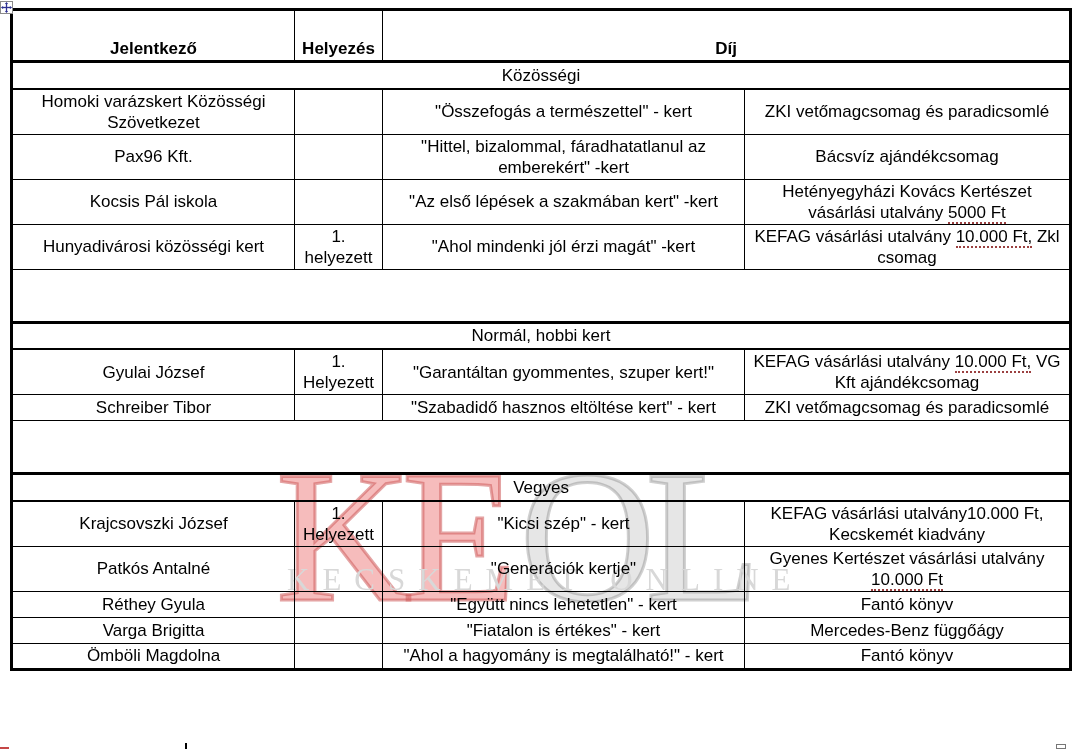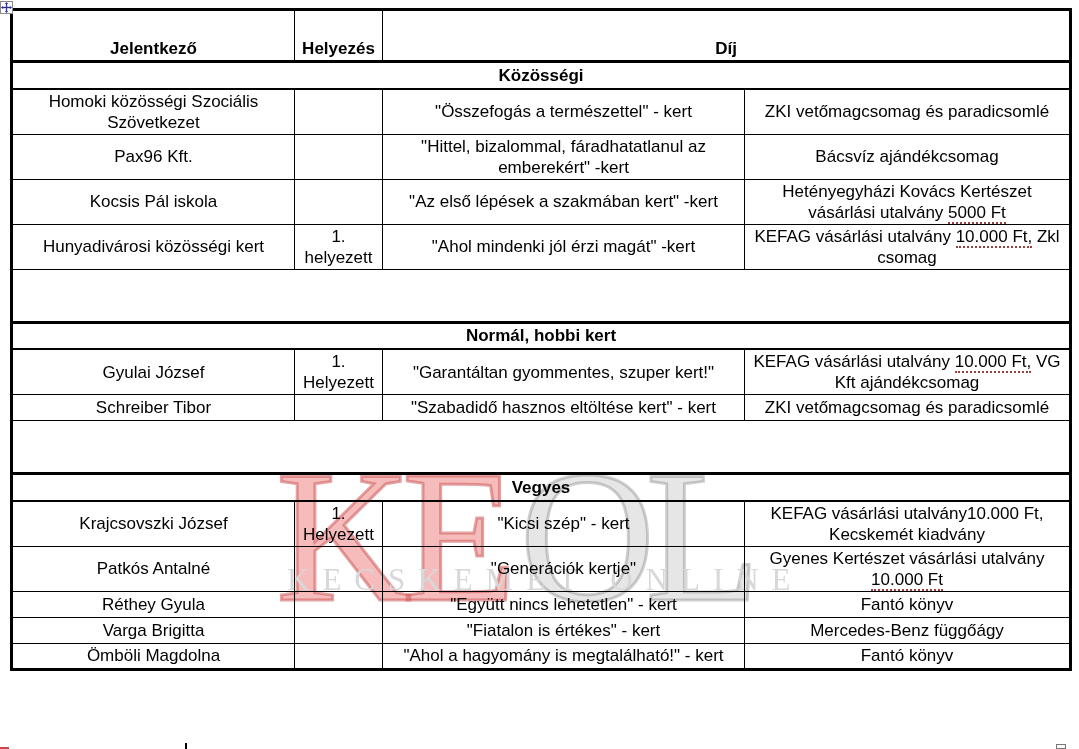--- a/index.html
+++ b/index.html
@@ -18,21 +18,21 @@
 
   
   table.awards{position:absolute;left:10px;top:8px;z-index:1;border-collapse:collapse;
                table-layout:fixed;width:1059px;border:3px solid #000;background:transparent;}
   col.c1{width:283px;} col.c2{width:88px;} col.c3{width:362px;} col.c4{width:326px;}
   table.awards td{border:1.5px solid #000;text-align:center;vertical-align:middle;
                   font-size:17px;line-height:21px;padding:1px 5px;overflow:hidden;background:transparent;}
   tr.header{height:52px;}
   tr.header td{font-weight:bold;vertical-align:bottom;border-bottom-width:2.5px;}
   tr.section{height:27px;}
-  tr.section td{font-weight:bold;border-top-width:3px;border-bottom-width:2.5px;}
+  tr.section td{font-weight:normal;border-top-width:3px;border-bottom-width:2.5px;}
   tr.empty{height:53px;}
   tr.empty td{border-bottom-width:3px;}
   tr.data{height:26px;}
   td.placement{white-space:pre-line;}
   .dot-u{border-bottom:2px dotted var(--dot,#9b4040);}
 
   
   .move-handle{position:absolute;left:0;top:0;width:13px;height:13px;z-index:2;cursor:move;}
   .cursor-tick{position:absolute;left:185px;top:743px;width:2px;height:6px;background:#000;z-index:2;}
   .corner-artifact{position:absolute;left:1056px;top:744px;width:10px;height:5px;
@@ -75,21 +75,21 @@
     <tbody>
         <tr class="header">
           <td class="applicant">Jelentkező</td>
           <td class="placement">Helyezés</td>
           <td class="prize" colspan="2">Díj</td>
         </tr>
         <tr class="section">
           <td colspan="4">Közösségi</td>
         </tr>
         <tr class="data">
-          <td class="applicant">Homoki közösségi Szociális Szövetkezet</td>
+          <td class="applicant">Homoki varázskert Közösségi Szövetkezet</td>
           <td class="placement"></td>
           <td class="entry">"Összefogás a természettel" - kert</td>
           <td class="prize"><span>ZKI vetőmagcsomag és paradicsomlé</span></td>
         </tr>
         <tr class="data">
           <td class="applicant">Pax96 Kft.</td>
           <td class="placement"></td>
           <td class="entry">"Hittel, bizalommal, fáradhatatlanul az emberekért" -kert</td>
           <td class="prize"><span>Bácsvíz ajándékcsomag</span></td>
         </tr>

